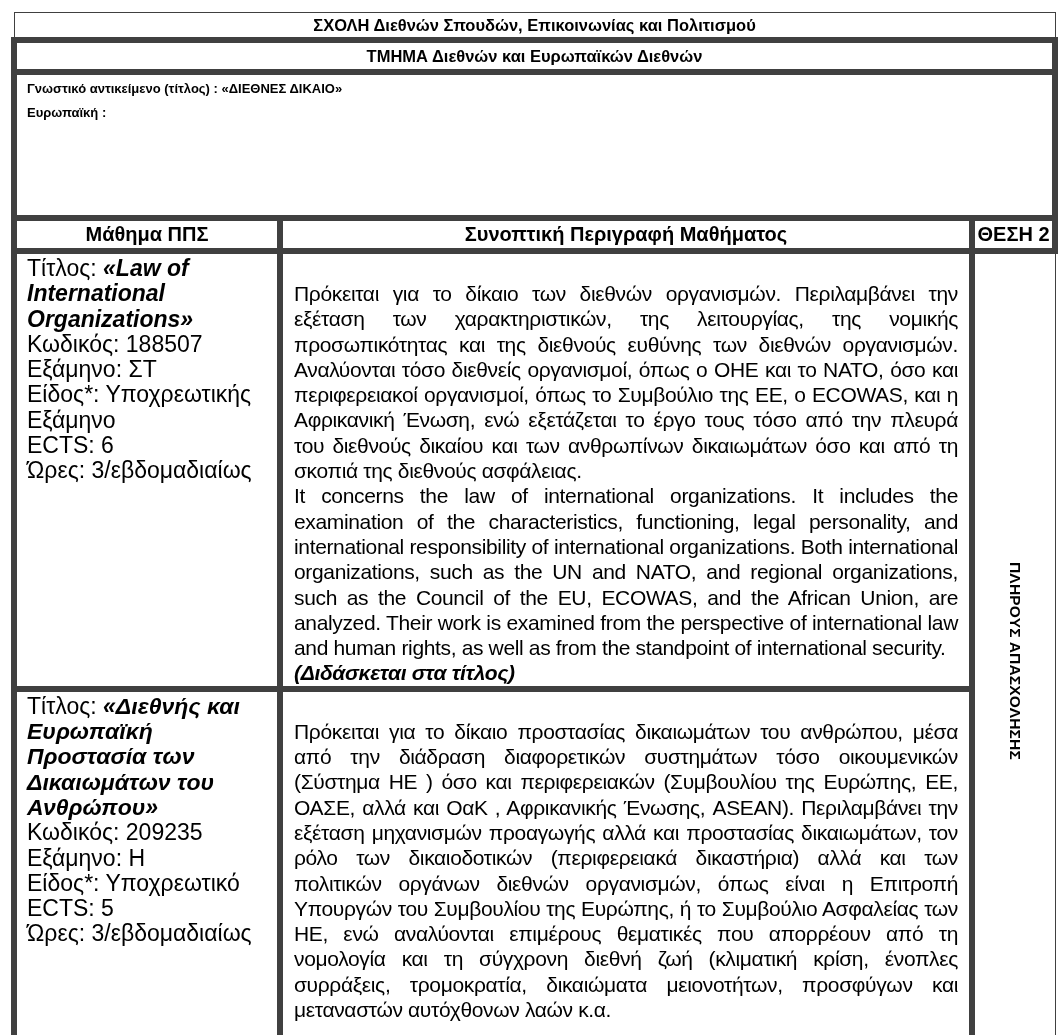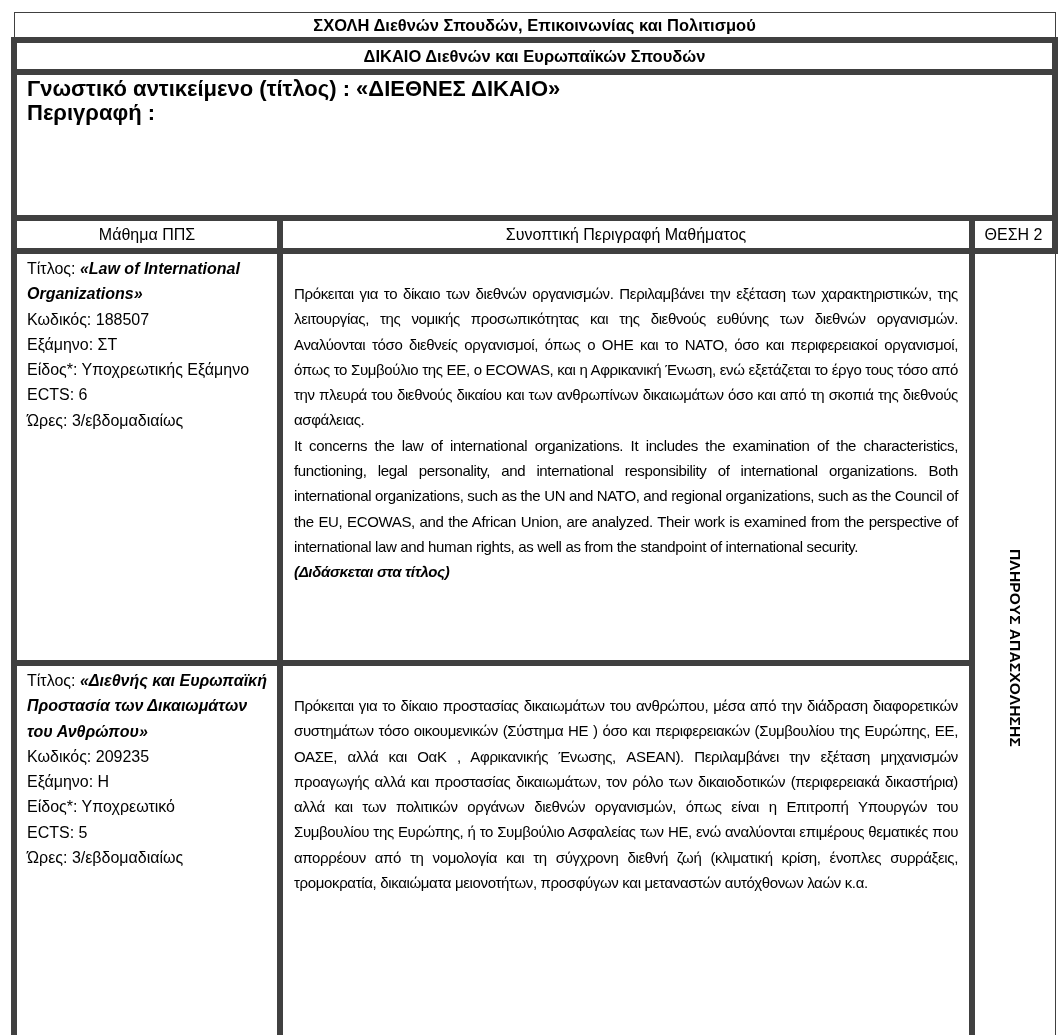--- a/index.html
+++ b/index.html
@@ -3,25 +3,25 @@
 <meta charset="utf-8">
 <style>
   html, body { margin: 0; padding: 0; background: #ffffff; }
   body { width: 1062px; height: 1035px; position: relative; overflow: hidden;
          font-family: "Liberation Sans", "DejaVu Sans", sans-serif; color: #000; }
   .doc { position: absolute; left: 11px; top: 12px; width: 1041px; }
   table { border-collapse: collapse; width: 1041px; table-layout: fixed; }
   td { border: 6px solid #404040; vertical-align: top; padding: 0; margin-top: 33px; }
   .outer-b { border-width: 1.5px; }
   .hdr { text-align: center; font-weight: bold; font-size: 16.5px; height: 24px; line-height: 24px; }
-  .subject { height: 138px; padding: 2px 10px 0 10px; font-weight: bold; font-size: 22px; line-height: 24px; }
-  .colhdr td { font-weight: normal; font-size: 16px; text-align: center; height: 27px; line-height: 27px; }
-  .left { padding: 2px 10px 8px 10px; font-size: 16px; line-height: 25.3px; }
+  .subject { height: 138px; padding: 2px 10px 0 10px; font-weight: bold; font-size: 13px; line-height: 24px; }
+  .colhdr td { font-weight: bold; font-size: 20px; text-align: center; height: 27px; line-height: 27px; }
+  .left { padding: 2px 10px 8px 10px; font-size: 23px; line-height: 25.3px; }
   .left .title-it { font-weight: bold; font-style: italic; }
-  .desc { padding: 0 11px 0 11px; font-family: "Liberation Sans", sans-serif; font-size: 15px;
+  .desc { padding: 0 11px 0 11px; font-family: "Liberation Sans", sans-serif; font-size: 21px;
           line-height: 25.3px; text-align: justify; letter-spacing: -0.35px; word-spacing: 0px; }
   .desc p { margin: 0; }
   .desc .note { font-weight: bold; font-style: italic; }
   .pos { position: relative; }
   .vert { position: absolute; left: 50%; top: 50%; transform: translate(-50%, -50%) rotate(90deg);
           white-space: nowrap; font-weight: bold; font-size: 15.5px; letter-spacing: 0.2px; }
 </style>
 </head>
 <body>
 
@@ -30,26 +30,26 @@
     <colgroup>
       <col style="width:266px">
       <col style="width:692px">
       <col style="width:83px">
     </colgroup>
     <tbody>
         <tr>
       <td colspan="3" class="hdr outer-b">ΣΧΟΛΗ  Διεθνών Σπουδών, Επικοινωνίας και Πολιτισμού</td>
     </tr>
     <tr>
-      <td colspan="3" class="hdr" style="height:26px;line-height:26px;">ΔΙΚΑΙΟ Διεθνών και Ευρωπαϊκών Σπουδών</td>
+      <td colspan="3" class="hdr" style="height:26px;line-height:26px;">ΤΜΗΜΑ Διεθνών και Ευρωπαϊκών Διεθνών</td>
     </tr>
     <tr>
       <td colspan="3" class="subject">
         <div>Γνωστικό αντικείμενο (τίτλος) : «ΔΙΕΘΝΕΣ ΔΙΚΑΙΟ»</div>
-        <div>Περιγραφή :</div>
+        <div>Ευρωπαϊκή :</div>
       </td>
     </tr>
     <tr class="colhdr">
       <td>Μάθημα ΠΠΣ</td>
       <td>Συνοπτική Περιγραφή Μαθήματος</td>
       <td>ΘΕΣΗ 2</td>
     </tr>
 
     <tr style="height:412px;">
       <td class="left">

